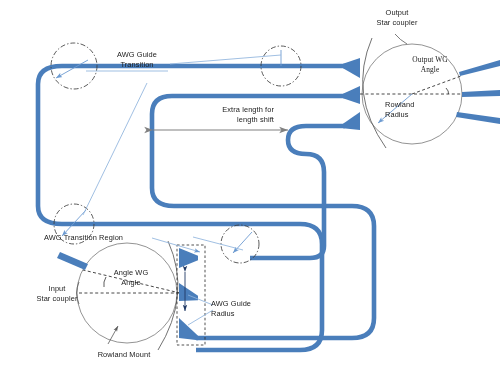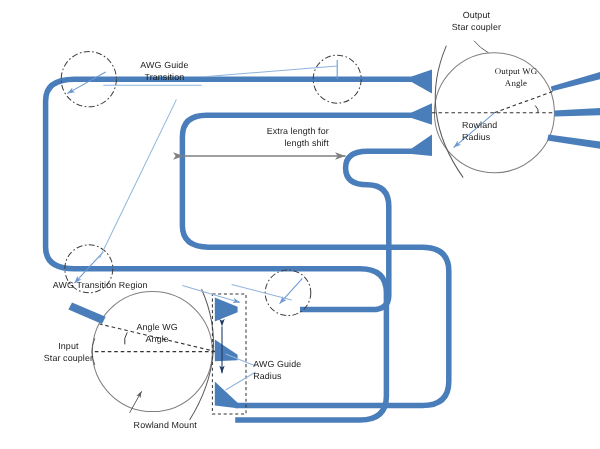--- a/index.html
+++ b/index.html
@@ -219,17 +219,17 @@
   <div class="lbl two" style="left:100px;top:268px;width:62px;">
     <span>Angle WG</span><br>
     <span>Angle</span>
   </div>
 
   <div class="lbl two" style="left:211px;top:299px;width:58px;text-align:left;">
     <span>AWG Guide</span><br>
     <span>Radius</span>
   </div>
 
-  <div class="lbl" style="left:68px;top:350px;width:80px;text-align:right;padding-left:16px;">
+  <div class="lbl" style="left:68px;top:350px;width:80px;text-align:center;padding-left:16px;">
     <span>Rowland Mount</span>
   </div>
 
 </div>
 
 </body></html>

